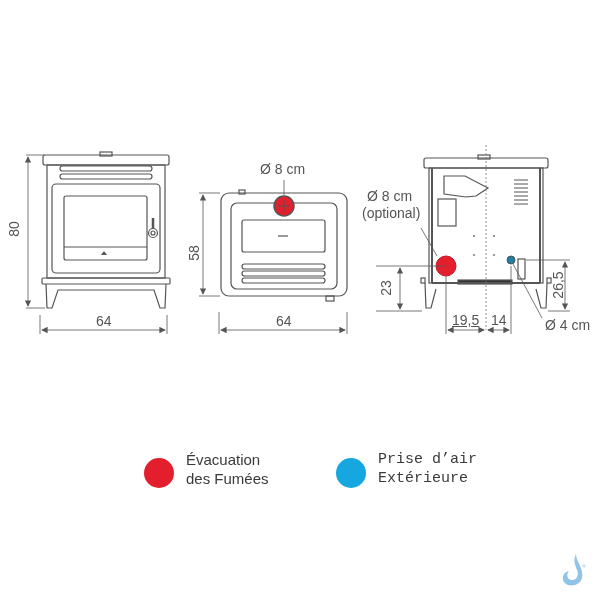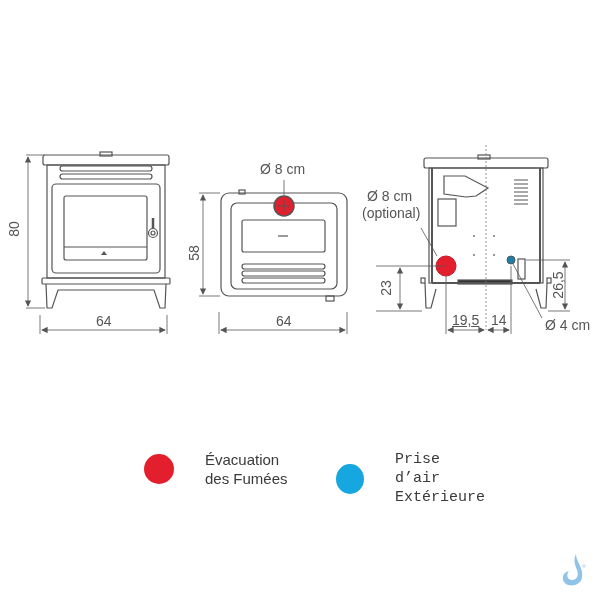--- a/index.html
+++ b/index.html
@@ -3,21 +3,21 @@
   <meta charset="utf-8">
   <style>
     html, body { margin: 0; padding: 0; background: #ffffff; }
     body { width: 600px; height: 600px; position: relative; overflow: hidden;
            font-family: "Liberation Sans", "DejaVu Sans", sans-serif; color: #444; }
     .drawing { position: absolute; left: 0; top: 0; width: 600px; height: 600px; }
     .dim { position: absolute; font-size: 14px; color: #555; line-height: 1; }
     .dim.vert { transform: rotate(-90deg); transform-origin: center; }
     .small { font-size: 14px; }
     .legend { position: absolute; top: 450px; left: 140px; width: 340px; height: 50px; }
-    .legend-item { position: absolute; top: 0; display: flex; align-items: center; gap: 19px; }
+    .legend-item { position: absolute; top: 0; display: flex; align-items: flex-end; }
     .legend-dot { width: 30px; height: 30px; border-radius: 50%; margin-right: 12px; }
     .legend-label { font-size: 15px; line-height: 19px; color: #3a3a3a; white-space: pre-line; }
     .logo { position: absolute; left: 558px; top: 550px; width: 30px; height: 40px; }
   </style>
 </head>
 <body>
 
 <svg class="drawing" viewBox="0 0 600 600" xmlns="http://www.w3.org/2000/svg">
   <defs>
     <marker id="arr" markerWidth="8" markerHeight="8" refX="7" refY="4" orient="auto-start-reverse">

